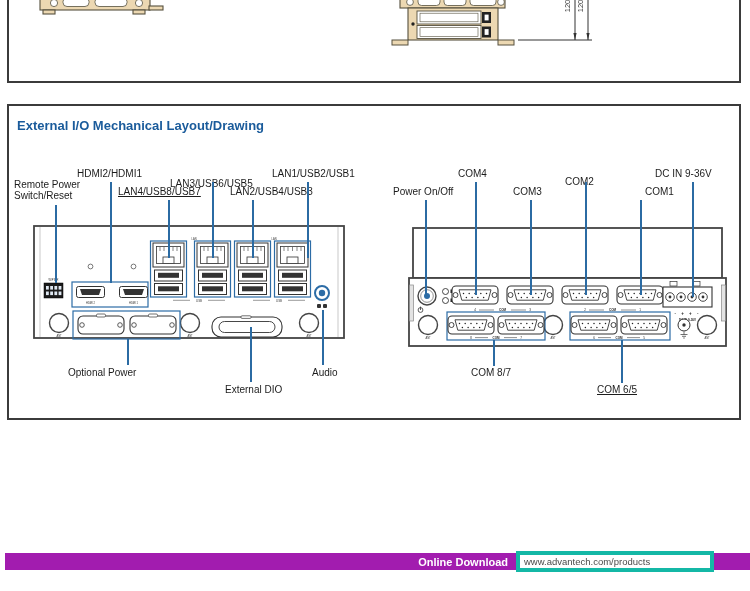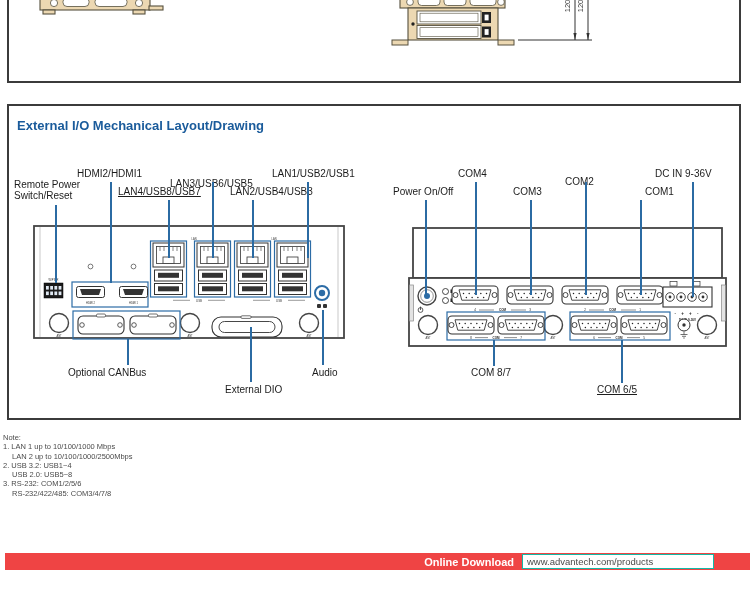--- a/index.html
+++ b/index.html
@@ -5,25 +5,25 @@
   html,body{margin:0;padding:0;background:#fff;}
   #page{position:relative;width:750px;height:591px;background:#fff;overflow:hidden;
         font-family:"Liberation Sans", sans-serif;}
   .box{position:absolute;border:2px solid #3b3b3b;background:#fff;}
   .lbl{position:absolute;font-size:10px;color:#1c1c1c;white-space:nowrap;line-height:11px;}
   .leader{position:absolute;width:1.5px;background:#2b6ba3;}
   .title{position:absolute;font-weight:bold;font-size:13px;color:#1a5b9b;white-space:nowrap;}
   .panel-svg{position:absolute;}
   .notes{position:absolute;left:3px;top:433px;font-size:7.5px;line-height:9.3px;color:#4a4a4a;}
   .notes .cont{padding-left:9px;}
-  .footer{position:absolute;left:5px;top:553px;width:745px;height:17px;background:#ef4444;
+  .footer{position:absolute;left:5px;top:553px;width:745px;height:17px;background:#a21caf;
           display:flex;align-items:center;justify-content:flex-end;gap:8px;padding-right:36px;box-sizing:border-box;}
   .footer .dl{color:#fff;font-weight:bold;font-size:11px;white-space:nowrap;}
   .footer .urlbox{display:inline-block;width:182px;height:13px;line-height:13px;background:#fff;
-          border:1px solid #14b8a6;font-size:9.5px;color:#4a4a4a;padding:0 4px;white-space:nowrap;overflow:hidden;}
+          border:4px solid #14b8a6;font-size:9.5px;color:#4a4a4a;padding:0 4px;white-space:nowrap;overflow:hidden;}
 </style>
 </head>
 <body>
 
 <div id="page">
 
   <div class="box" style="left:7px;top:-12px;width:730px;height:91px;overflow:hidden;">
     <svg width="730" height="91" viewBox="0 0 730 91" style="position:absolute;left:0;top:0;">
 
       <g stroke="#56503e" stroke-width="1.1" fill="#ecd8b2">
@@ -295,21 +295,21 @@
 
     <div class="lbl" style="left:5px;top:73px;">
       <div>Remote Power</div>
       <div>Switch/Reset</div>
     </div>
     <div class="lbl" style="left:68px;top:62px;">HDMI2/HDMI1</div>
     <div class="lbl" style="left:161px;top:72px;">LAN3/USB6/USB5</div>
     <div class="lbl" style="left:263px;top:62px;">LAN1/USB2/USB1</div>
     <div class="lbl" style="left:109px;top:80px;text-decoration:underline;">LAN4/USB8/USB7</div>
     <div class="lbl" style="left:206px;top:80px;padding-left:15px;">LAN2/USB4/USB3</div>
-    <div class="lbl" style="left:59px;top:261px;">Optional CANBus</div>
+    <div class="lbl" style="left:59px;top:261px;">Optional Power</div>
     <div class="lbl" style="left:216px;top:278px;">External DIO</div>
     <div class="lbl" style="left:303px;top:261px;">Audio</div>
 
     <div class="leader" style="left:46px;top:99px;height:78px;"></div>
     <div class="leader" style="left:101px;top:76px;height:101px;"></div>
     <div class="leader" style="left:159px;top:94px;height:58px;"></div>
     <div class="leader" style="left:203px;top:76px;height:76px;"></div>
     <div class="leader" style="left:243px;top:94px;height:58px;"></div>
     <div class="leader" style="left:298px;top:76px;height:76px;"></div>
     <div class="leader" style="left:118px;top:233px;height:26px;"></div>
@@ -328,28 +328,19 @@
     <div class="leader" style="left:416px;top:94px;height:96px;"></div>
     <div class="leader" style="left:466px;top:76px;height:113px;"></div>
     <div class="leader" style="left:521px;top:94px;height:95px;"></div>
     <div class="leader" style="left:576px;top:76px;height:113px;"></div>
     <div class="leader" style="left:631px;top:94px;height:95px;"></div>
     <div class="leader" style="left:683px;top:76px;height:115px;"></div>
     <div class="leader" style="left:484px;top:234px;height:26px;"></div>
     <div class="leader" style="left:612px;top:234px;height:43px;"></div>
   </div>
 
-  <div class="notes">
-    <div>Note:</div>
-    <div>1. LAN 1 up to 10/100/1000 Mbps</div>
-    <div class="cont">LAN 2 up to 10/100/1000/2500Mbps</div>
-    <div>2. USB 3.2: USB1~4</div>
-    <div class="cont">USB 2.0: USB5~8</div>
-    <div>3. RS-232: COM1/2/5/6</div>
-    <div class="cont">RS-232/422/485: COM3/4/7/8</div>
-  </div>
 
   <div class="footer">
     <span class="dl">Online Download</span>
     <span class="urlbox">www.advantech.com/products</span>
   </div>
 
 </div>
 
 </body></html>

